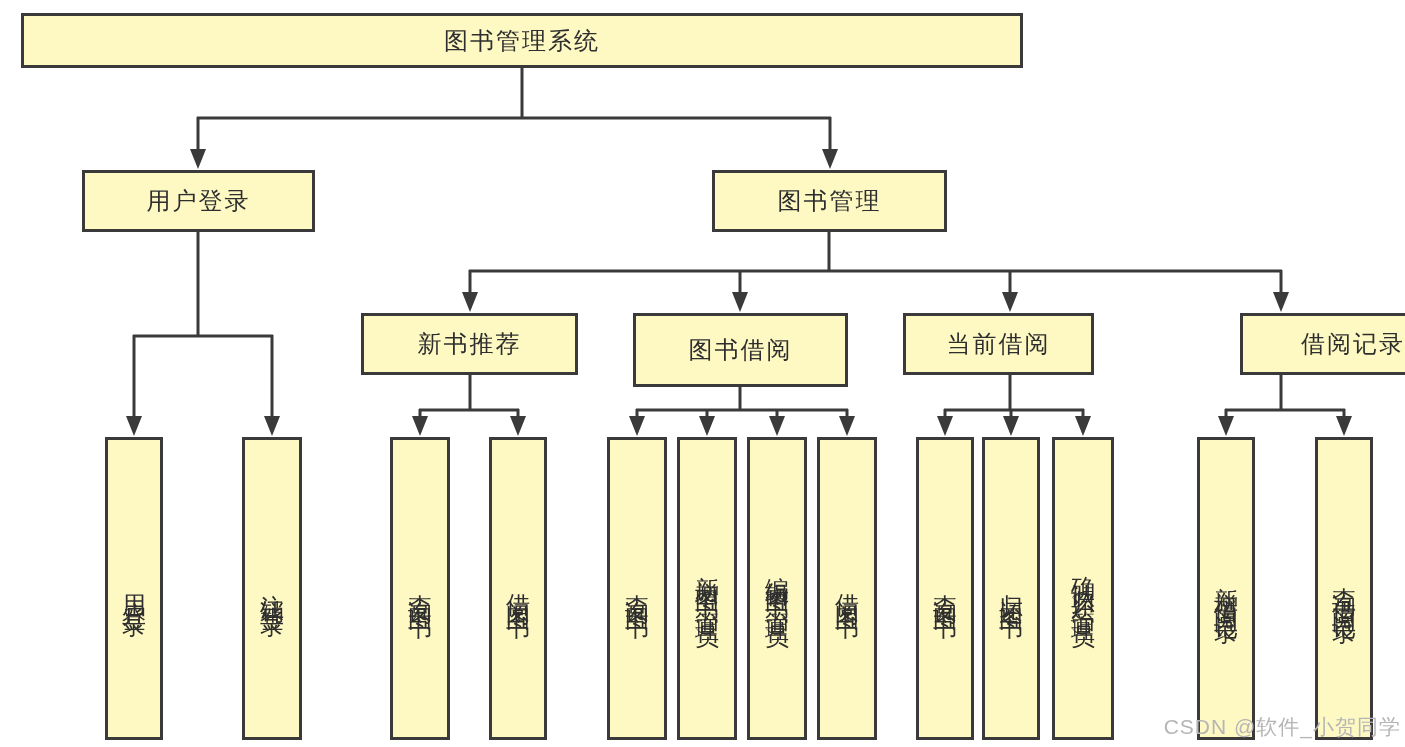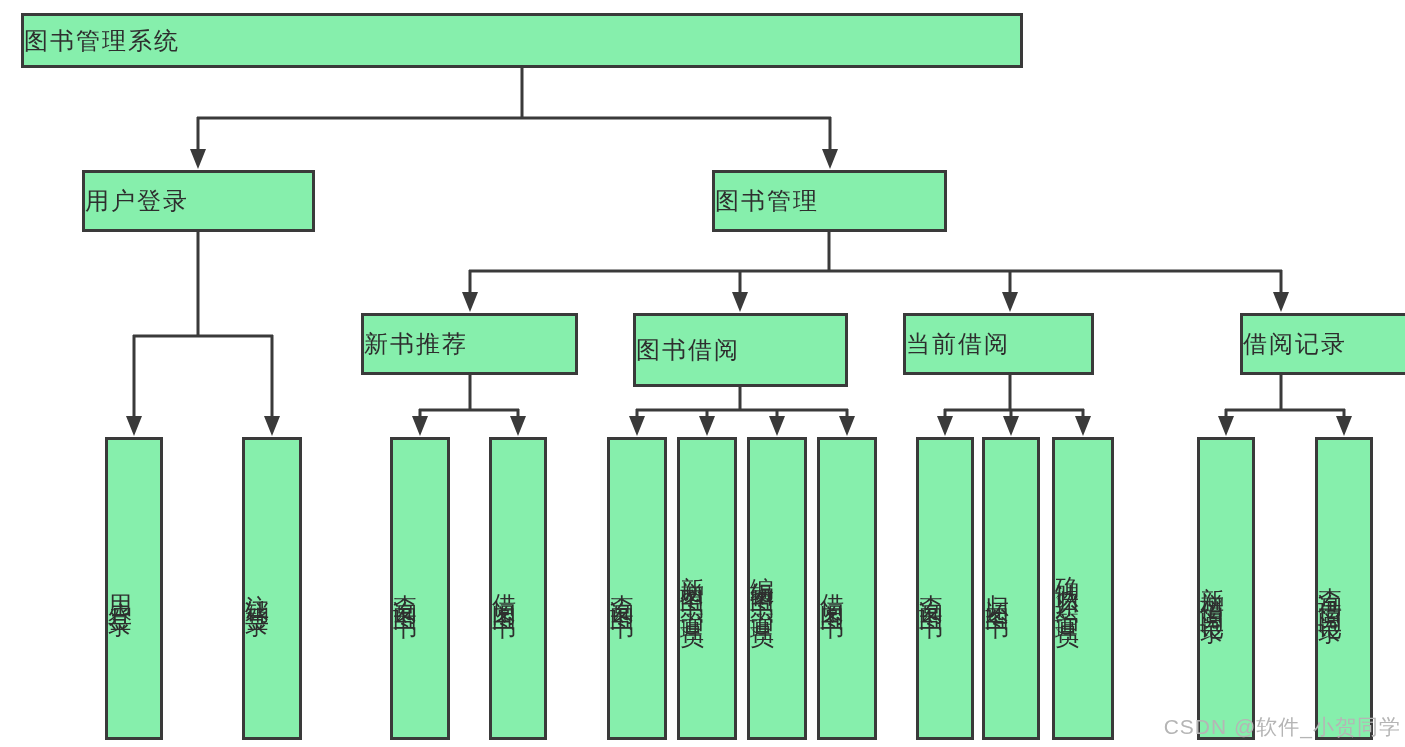--- a/index.html
+++ b/index.html
@@ -3,22 +3,22 @@
 <meta charset="utf-8">
 <style>
   html,body{margin:0;padding:0;background:#ffffff;}
   body{width:1405px;height:747px;font-family:"Liberation Sans","DejaVu Sans",sans-serif;}
   .canvas{position:relative;width:1405px;height:747px;background:#ffffff;overflow:hidden;}
   .wires{position:absolute;left:0;top:0;z-index:1;}
   .wire{fill:none;stroke:#3a3a3a;stroke-width:3;}
   .arrowheads{fill:#3a3a3a;stroke:none;}
   .node{
     position:absolute;box-sizing:border-box;z-index:2;
-    background:#86efac;border:3px solid #3a3a3a;
-    display:flex;align-items:center;
+    background:#fef9c3;border:3px solid #3a3a3a;
+    display:flex;align-items:center;justify-content:center;
     color:#2e2e2e;font-size:24px;line-height:1;
   }
   .node.h span{letter-spacing:2px;white-space:nowrap;}
   .node.v span{
     writing-mode:vertical-rl;text-orientation:mixed;
     letter-spacing:7px;white-space:nowrap;
   }
   .watermark{
     position:absolute;right:4px;bottom:6px;z-index:5;
     font-size:21px;color:#b5b5b5;letter-spacing:1px;white-space:nowrap;

